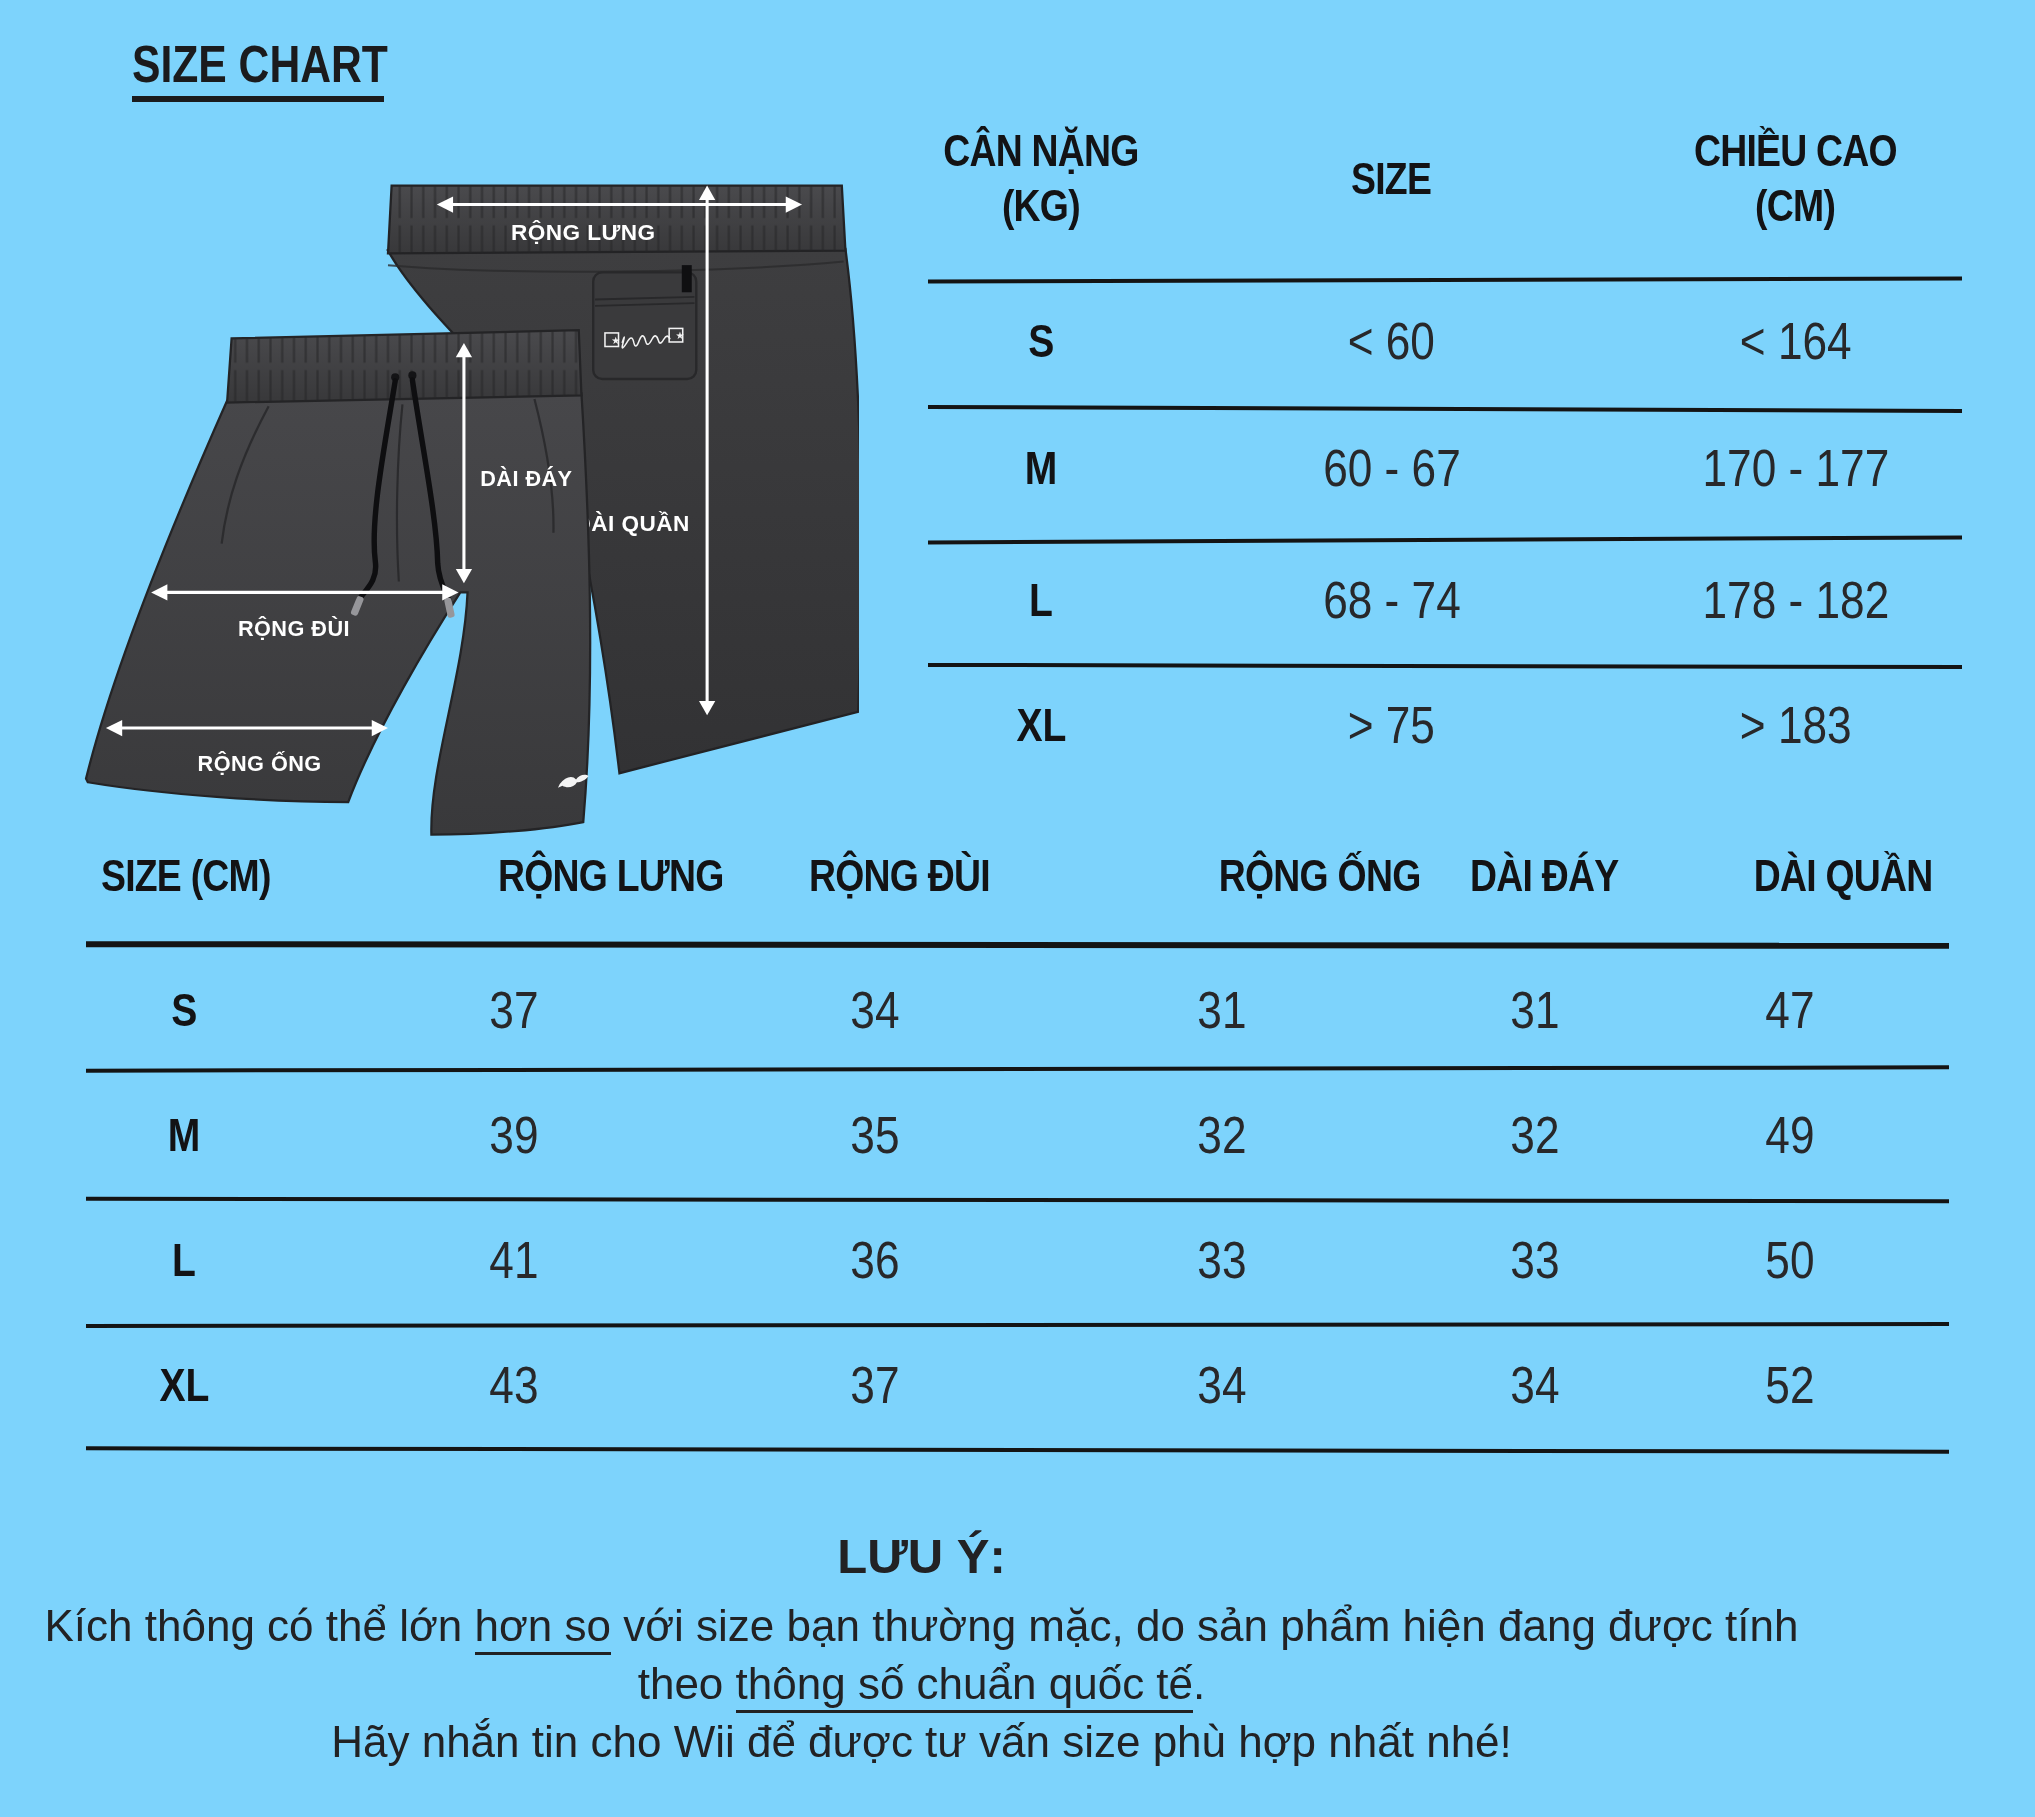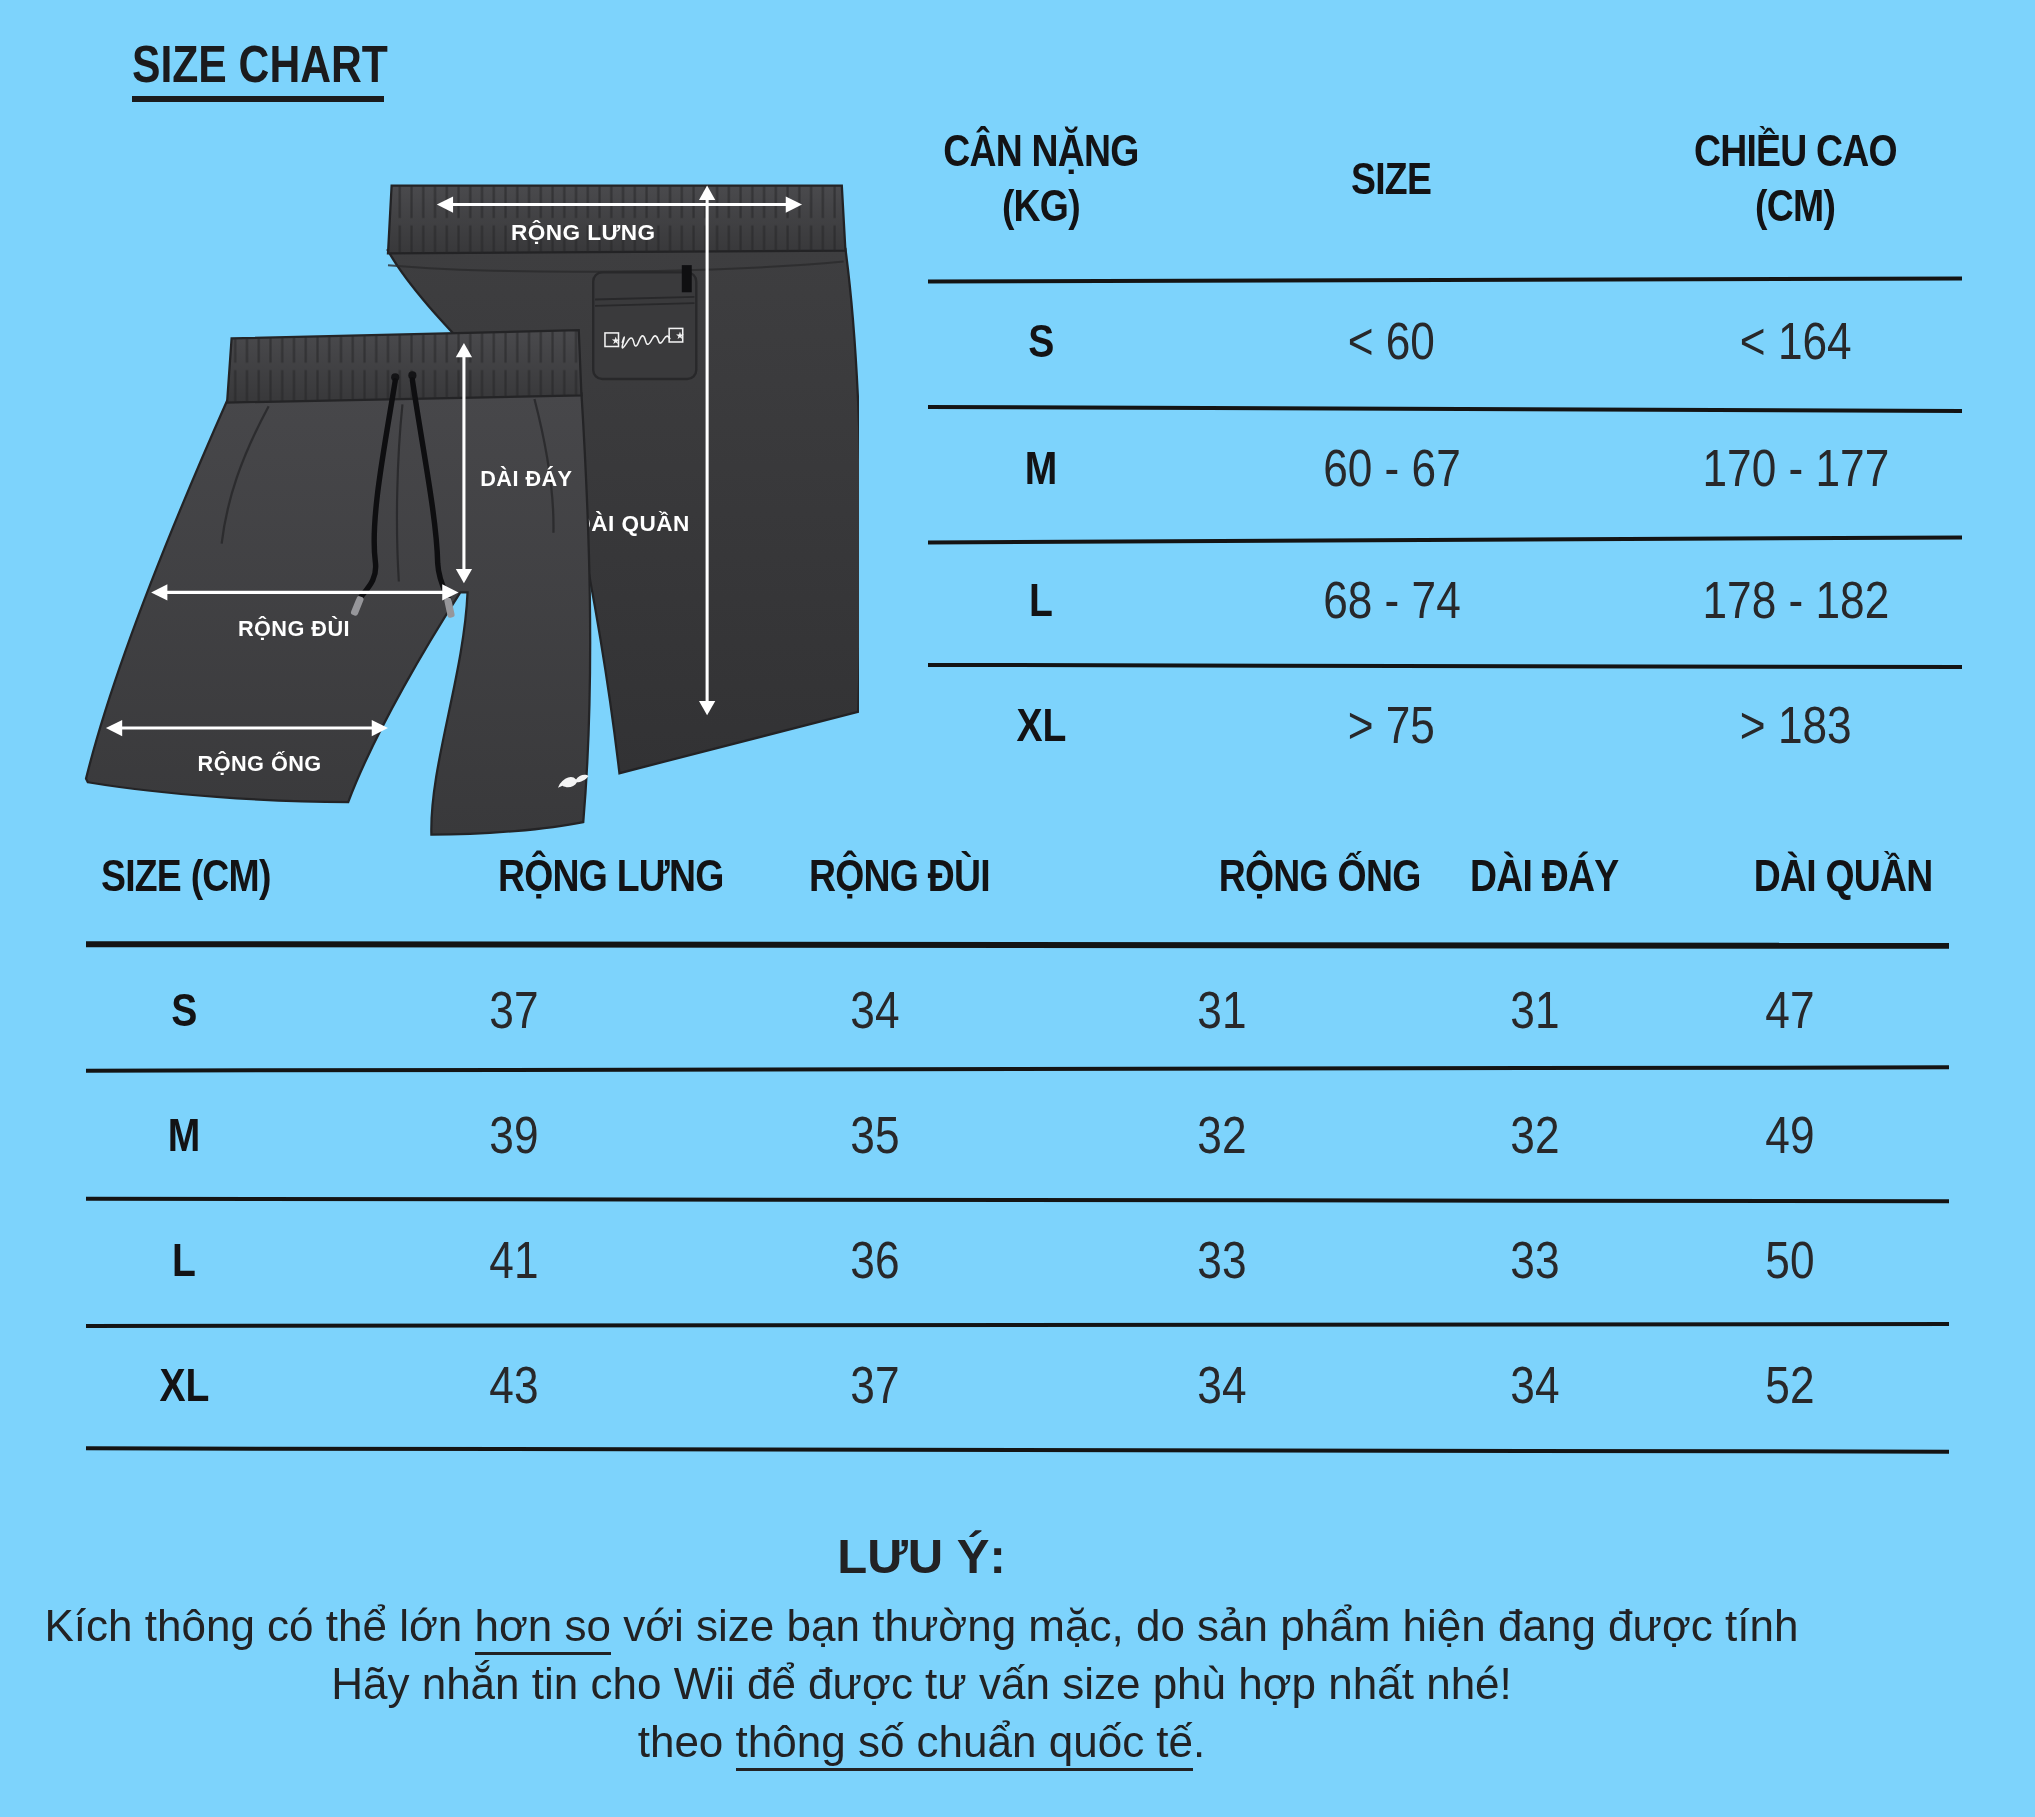--- a/index.html
+++ b/index.html
@@ -266,18 +266,18 @@
       <div class="val"><span class="sx">34</span></div>
       <div class="val"><span class="sx">52</span></div>
     </div>
 
     <div class="rule" style="top:629px;height:4.1px;transform:rotate(0.1deg);"></div>
   </div>
 
   <div class="note">
     <div class="h">LƯU Ý:</div>
     <div class="ln"><span>Kích thông có thể lớn </span><span class="u">hơn so</span><span> với size bạn thường mặc, do sản phẩm hiện đang được tính</span></div>
+    <div class="ln"><span>theo </span><span class="u">thông số chuẩn quốc tế</span><span>.</span></div>
     <div class="ln">Hãy nhắn tin cho Wii để được tư vấn size phù hợp nhất nhé!</div>
-    <div class="ln"><span>theo </span><span class="u">thông số chuẩn quốc tế</span><span>.</span></div>
   </div>
 
 </div>
 
 
 </body></html>

